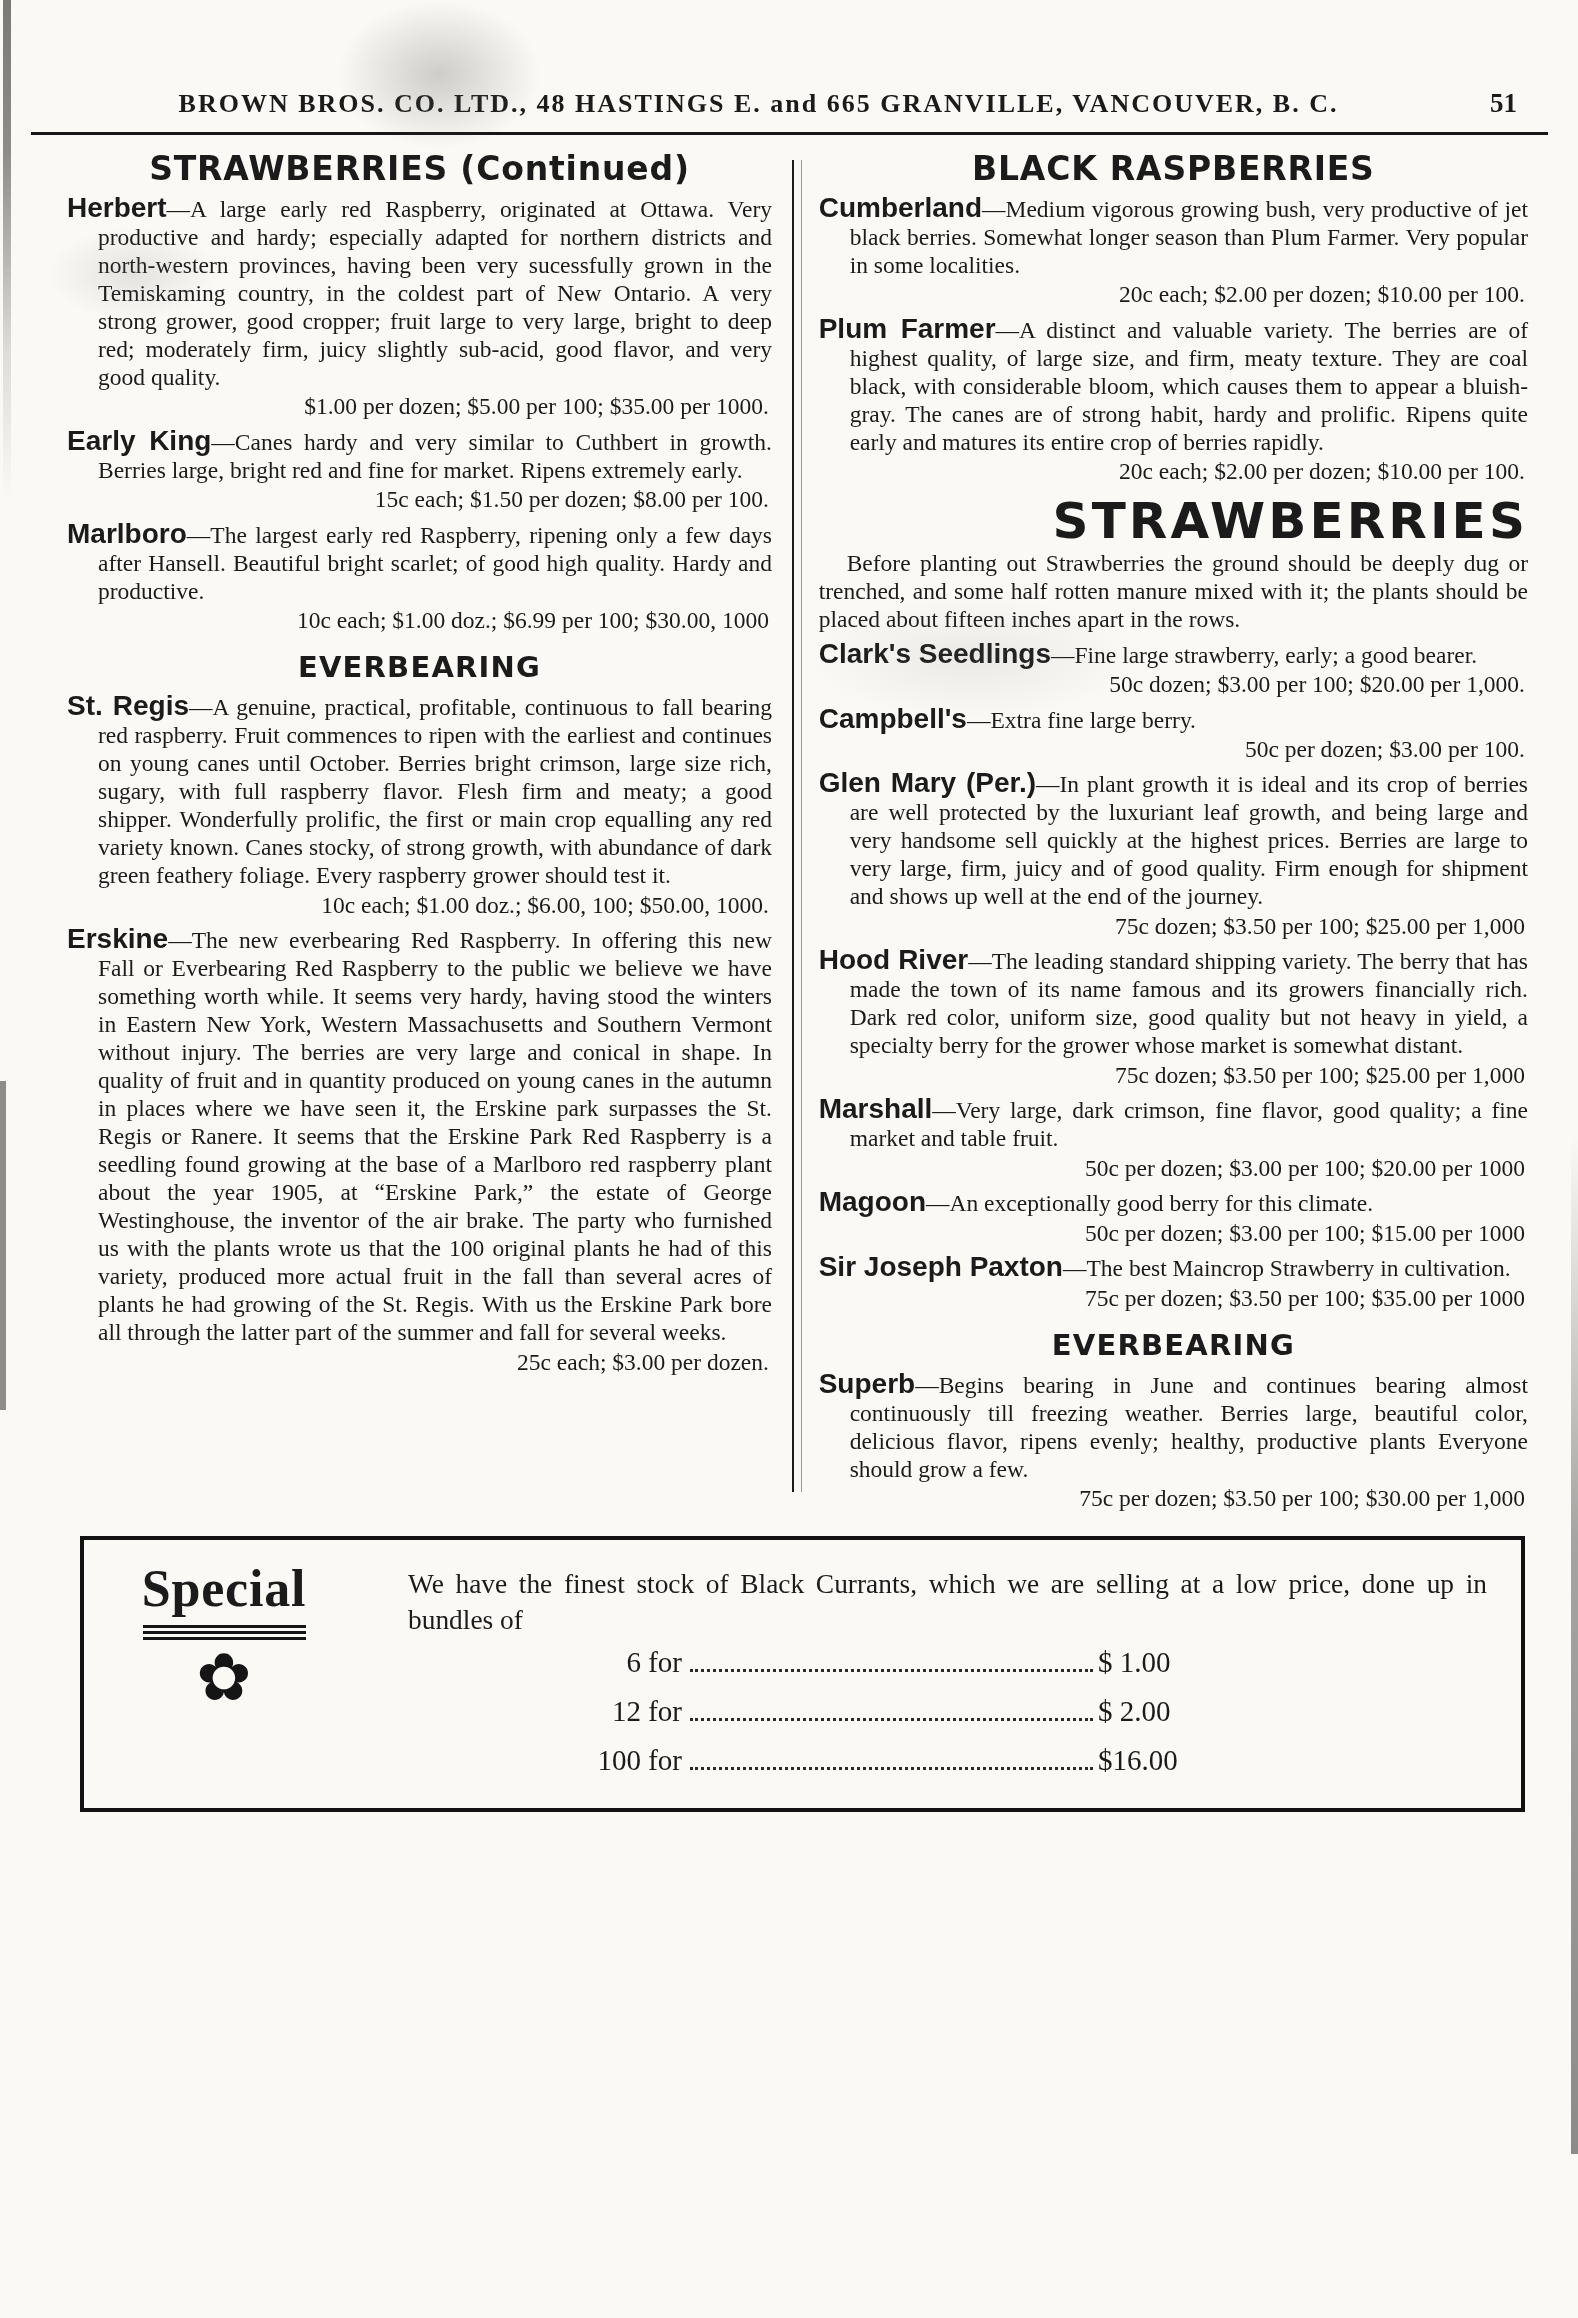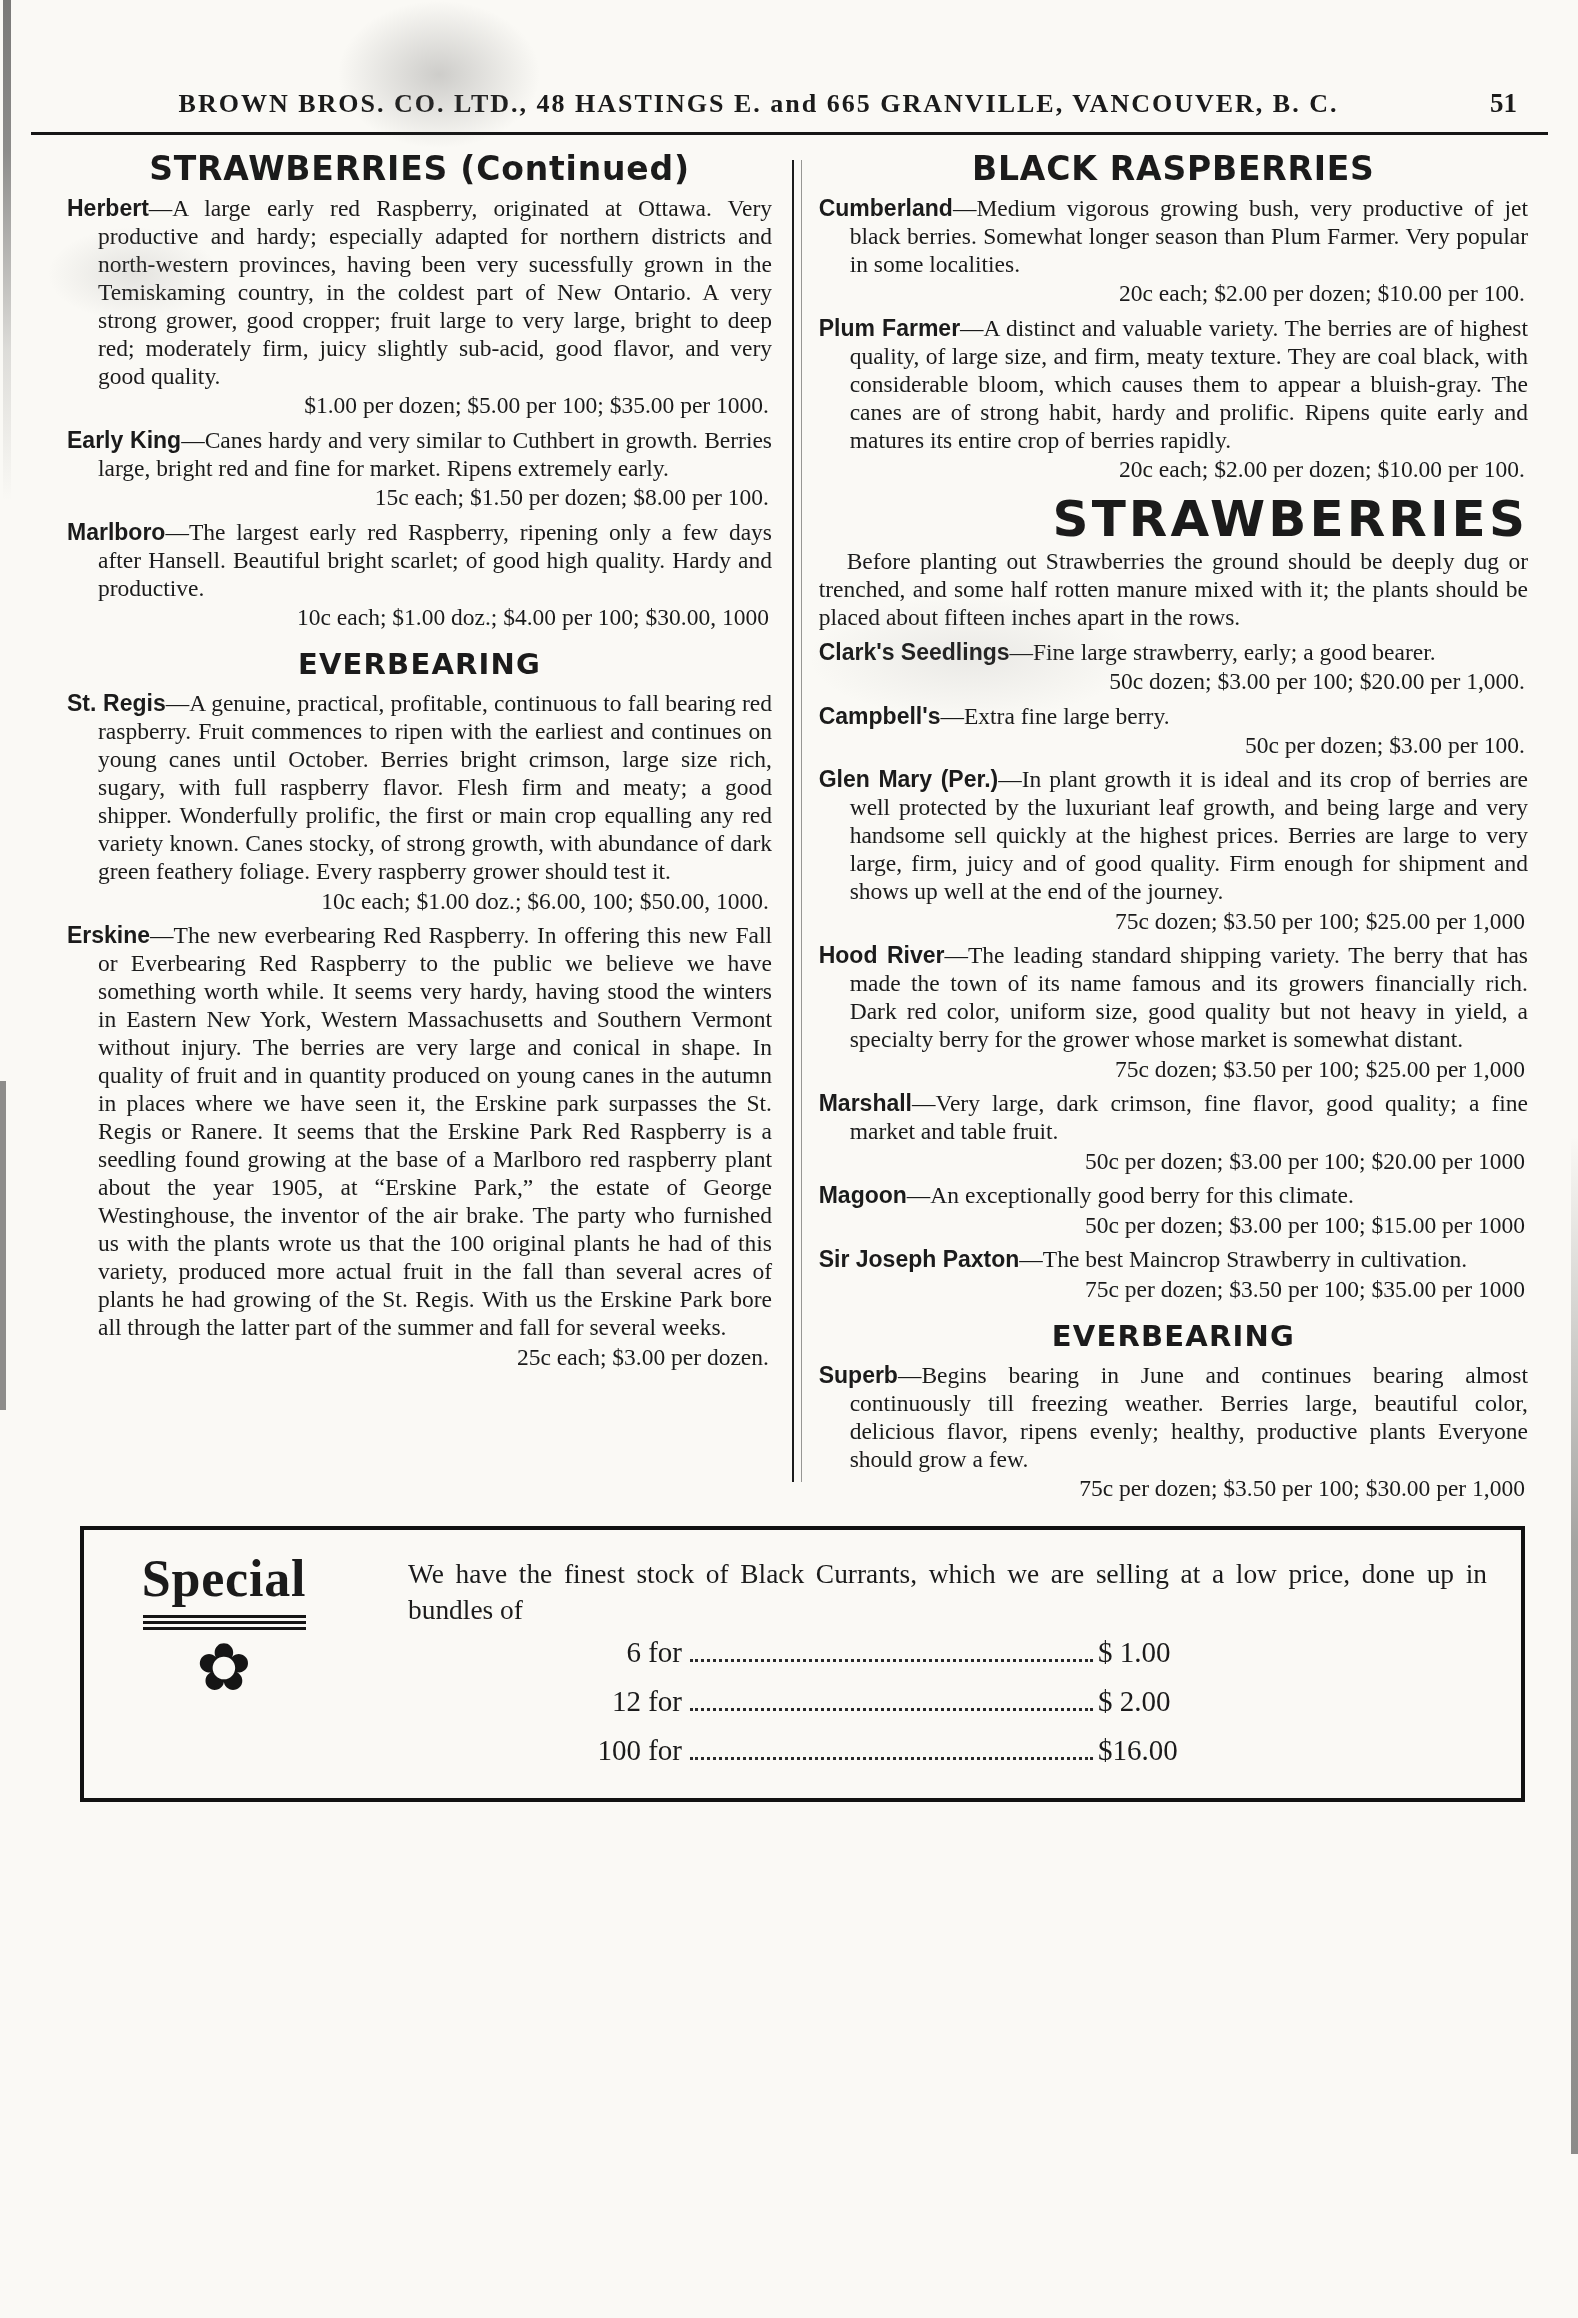--- a/index.html
+++ b/index.html
@@ -34,21 +34,21 @@
   .col-right{flex:1;min-width:0;}
   .divider{width:6.3px;margin:4.7px 17px 23.5px 20.4px;
     border-left:2.3px solid #1c1c1c;border-right:0.8px solid rgba(30,30,30,.45);}
   h2.col-head{margin:0 0 11px 0;text-align:center;
     font-family:"DejaVu Sans", sans-serif;font-size:33px;letter-spacing:0.8px;}
   h3.sub-head{margin:19px 0 11px 0;text-align:center;
     font-family:"DejaVu Sans", sans-serif;font-size:29px;letter-spacing:1.2px;}
   h1.big-head{margin:22px 0 14px 0;text-align:right;
     font-family:"DejaVu Sans", sans-serif;font-size:50px;letter-spacing:3.1px;}
   p.entry{margin:6.3px 0 0 0;text-align:justify;padding-left:31px;text-indent:-31px;}
-  .vname{font-family:"Liberation Sans", sans-serif;font-weight:bold;font-size:23px;}
+  .vname{font-family:"Liberation Sans", sans-serif;font-weight:bold;font-size:28px;}
   p.price{margin:1.6px 0 3.1px 0;text-align:right;padding-right:3.1px;font-family:Liberation Serif, serif;}
   p.intro{margin:4.7px 0 1.6px 0;text-align:justify;text-indent:28px;}
   
   .special-box{
     margin:20.4px 53px 0 80px;height:276px;border:4.7px solid #121212;
     display:flex;padding:23.5px 34px 15.7px 42px;box-sizing:border-box;position:relative;gap:48px;
   }
   .special-left{width:196px;flex:none;text-align:center;}
   .special-word{font-family:"Liberation Serif", serif;font-weight:bold;font-size:52px;
     letter-spacing:0.8px;line-height:1;}
@@ -86,21 +86,21 @@
     <div class="col col-left">
       <h2 class="col-head"><span>STRAWBERRIES</span> <span>(Continued)</span></h2>
 
       <p class="entry"><span class="vname">Herbert</span><span>—A large early red Raspberry, originated at Ottawa. Very productive and hardy; especially adapted for northern districts and north-western provinces, having been very sucessfully grown in the Temiskaming country, in the coldest part of New Ontario. A very strong grower, good cropper; fruit large to very large, bright to deep red; moderately firm, juicy slightly sub-acid, good flavor, and very good quality.</span></p>
       <p class="price">$1.00 per dozen; $5.00 per 100; $35.00 per 1000.</p>
 
       <p class="entry"><span class="vname">Early King</span><span>—Canes hardy and very similar to Cuthbert in growth. Berries large, bright red and fine for market. Ripens extremely early.</span></p>
       <p class="price">15c each; $1.50 per dozen; $8.00 per 100.</p>
 
       <p class="entry"><span class="vname">Marlboro</span><span>—The largest early red Raspberry, ripening only a few days after Hansell. Beautiful bright scarlet; of good high quality. Hardy and productive.</span></p>
-      <p class="price">10c each; $1.00 doz.; $4.00 per 100; $30.00, 1000</p>
+      <p class="price">10c each; $1.00 doz.; $6.99 per 100; $30.00, 1000</p>
 
       <h3 class="sub-head">EVERBEARING</h3>
 
       <p class="entry"><span class="vname">St. Regis</span><span>—A genuine, practical, profitable, continuous to fall bearing red raspberry. Fruit commences to ripen with the earliest and continues on young canes until October. Berries bright crimson, large size rich, sugary, with full raspberry flavor. Flesh firm and meaty; a good shipper. Wonderfully prolific, the first or main crop equalling any red variety known. Canes stocky, of strong growth, with abundance of dark green feathery foliage. Every raspberry grower should test it.</span></p>
       <p class="price">10c each; $1.00 doz.; $6.00, 100; $50.00, 1000.</p>
 
       <p class="entry"><span class="vname">Erskine</span><span>—The new everbearing Red Raspberry. In offering this new Fall or Everbearing Red Raspberry to the public we believe we have something worth while. It seems very hardy, having stood the winters in Eastern New York, Western Massachusetts and Southern Vermont without injury. The berries are very large and conical in shape. In quality of fruit and in quantity produced on young canes in the autumn in places where we have seen it, the Erskine park surpasses the St. Regis or Ranere. It seems that the Erskine Park Red Raspberry is a seedling found growing at the base of a Marlboro red raspberry plant about the year 1905, at “Erskine Park,” the estate of George Westinghouse, the inventor of the air brake. The party who furnished us with the plants wrote us that the 100 original plants he had of this variety, produced more actual fruit in the fall than several acres of plants he had growing of the St. Regis. With us the Erskine Park bore all through the latter part of the summer and fall for several weeks.</span></p>
       <p class="price">25c each; $3.00 per dozen.</p>
     </div>
 

